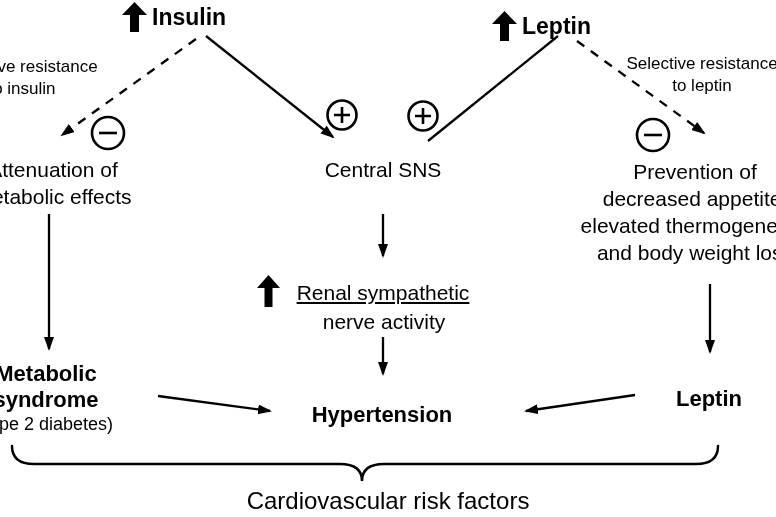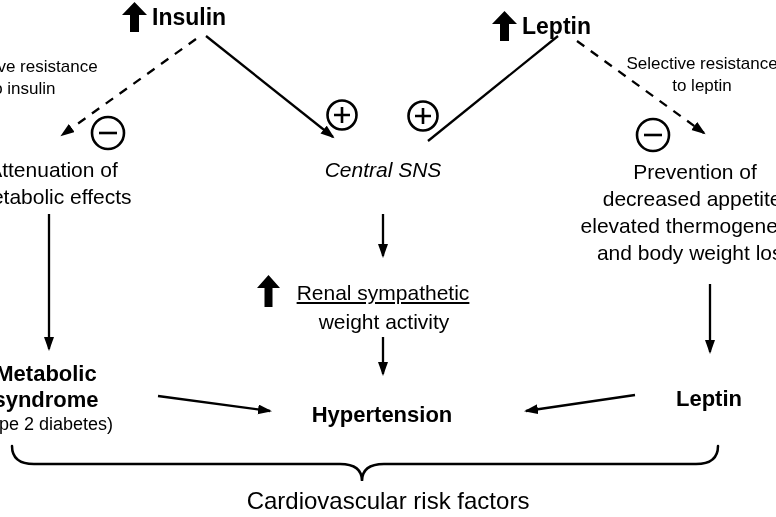--- a/index.html
+++ b/index.html
@@ -91,38 +91,38 @@
 <div class="abs cx note" style="left:702px; top:53px;">
   <div>Selective resistance</div>
   <div>to leptin</div>
 </div>
 
 <div class="abs cx body-text" style="left:53px; top:156px;">
   <div>Attenuation of</div>
   <div>metabolic effects</div>
 </div>
 
-<div class="abs cx body-text" style="left:383px; top:156px;font-style:italic;">
+<div class="abs cx body-text" style="left:383px; top:156px;">
   <div>Central SNS</div>
 </div>
 
 <div class="abs cx body-text" style="left:695px; top:158px;">
   <div>Prevention of</div>
   <div>decreased appetite,</div>
   <div>elevated thermogenesis,</div>
   <div>and body weight loss</div>
 </div>
 
 <div class="abs" style="left:257px; top:275px;">
   <svg width="23" height="32" viewBox="0 0 23 32">
     <path d="M11.5,0 L23,13 L15.5,13 L15.5,32 L7.5,32 L7.5,13 L0,13 z" fill="#000"></path>
   </svg>
 </div>
 <div class="abs cx body-text" style="left:383px; top:279px;text-decoration:underline;">Renal sympathetic</div>
-<div class="abs cx body-text" style="left:384px; top:308px;">weight activity</div>
+<div class="abs cx body-text" style="left:384px; top:308px;">nerve activity</div>
 
 <div class="abs cx node" style="left:46px; top:361px;">
   <div class="metab-line">Metabolic</div>
   <div class="metab-line">syndrome</div>
   <div class="subnote">(type 2 diabetes)</div>
 </div>
 
 <div class="abs cx node" style="left:382px; top:402px;">Hypertension</div>
 
 <div class="abs cx node" style="left:709px; top:386px;">Leptin</div>

